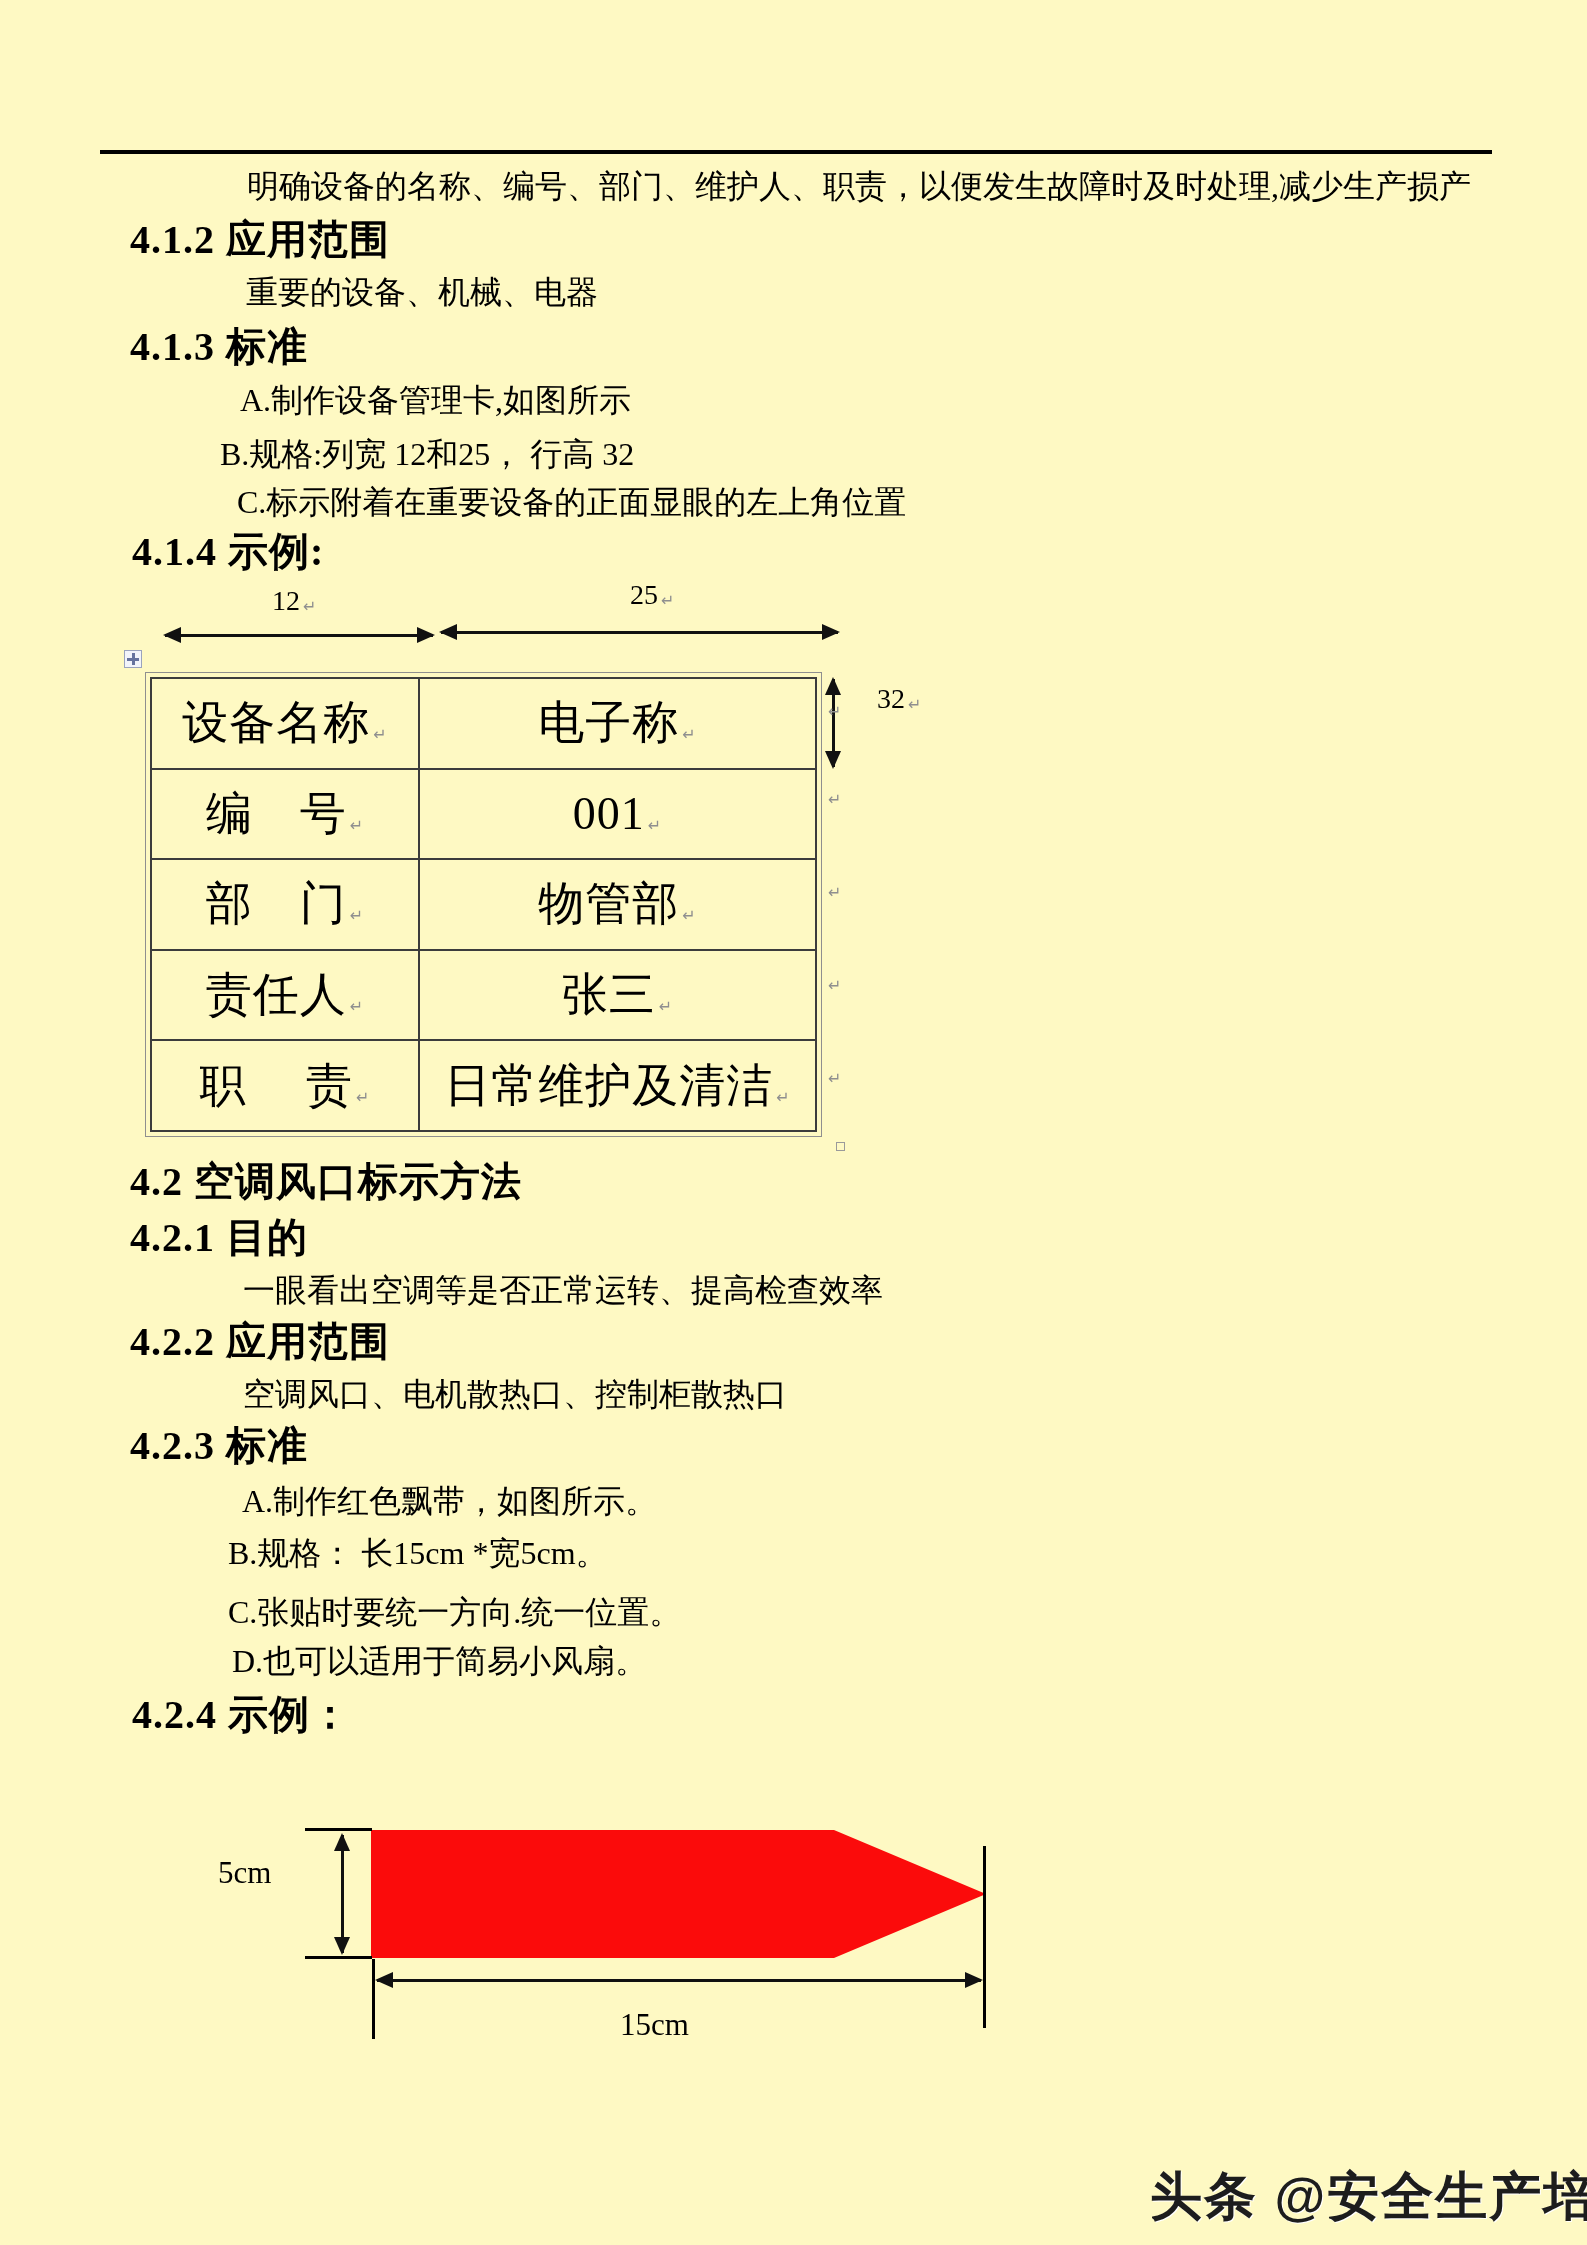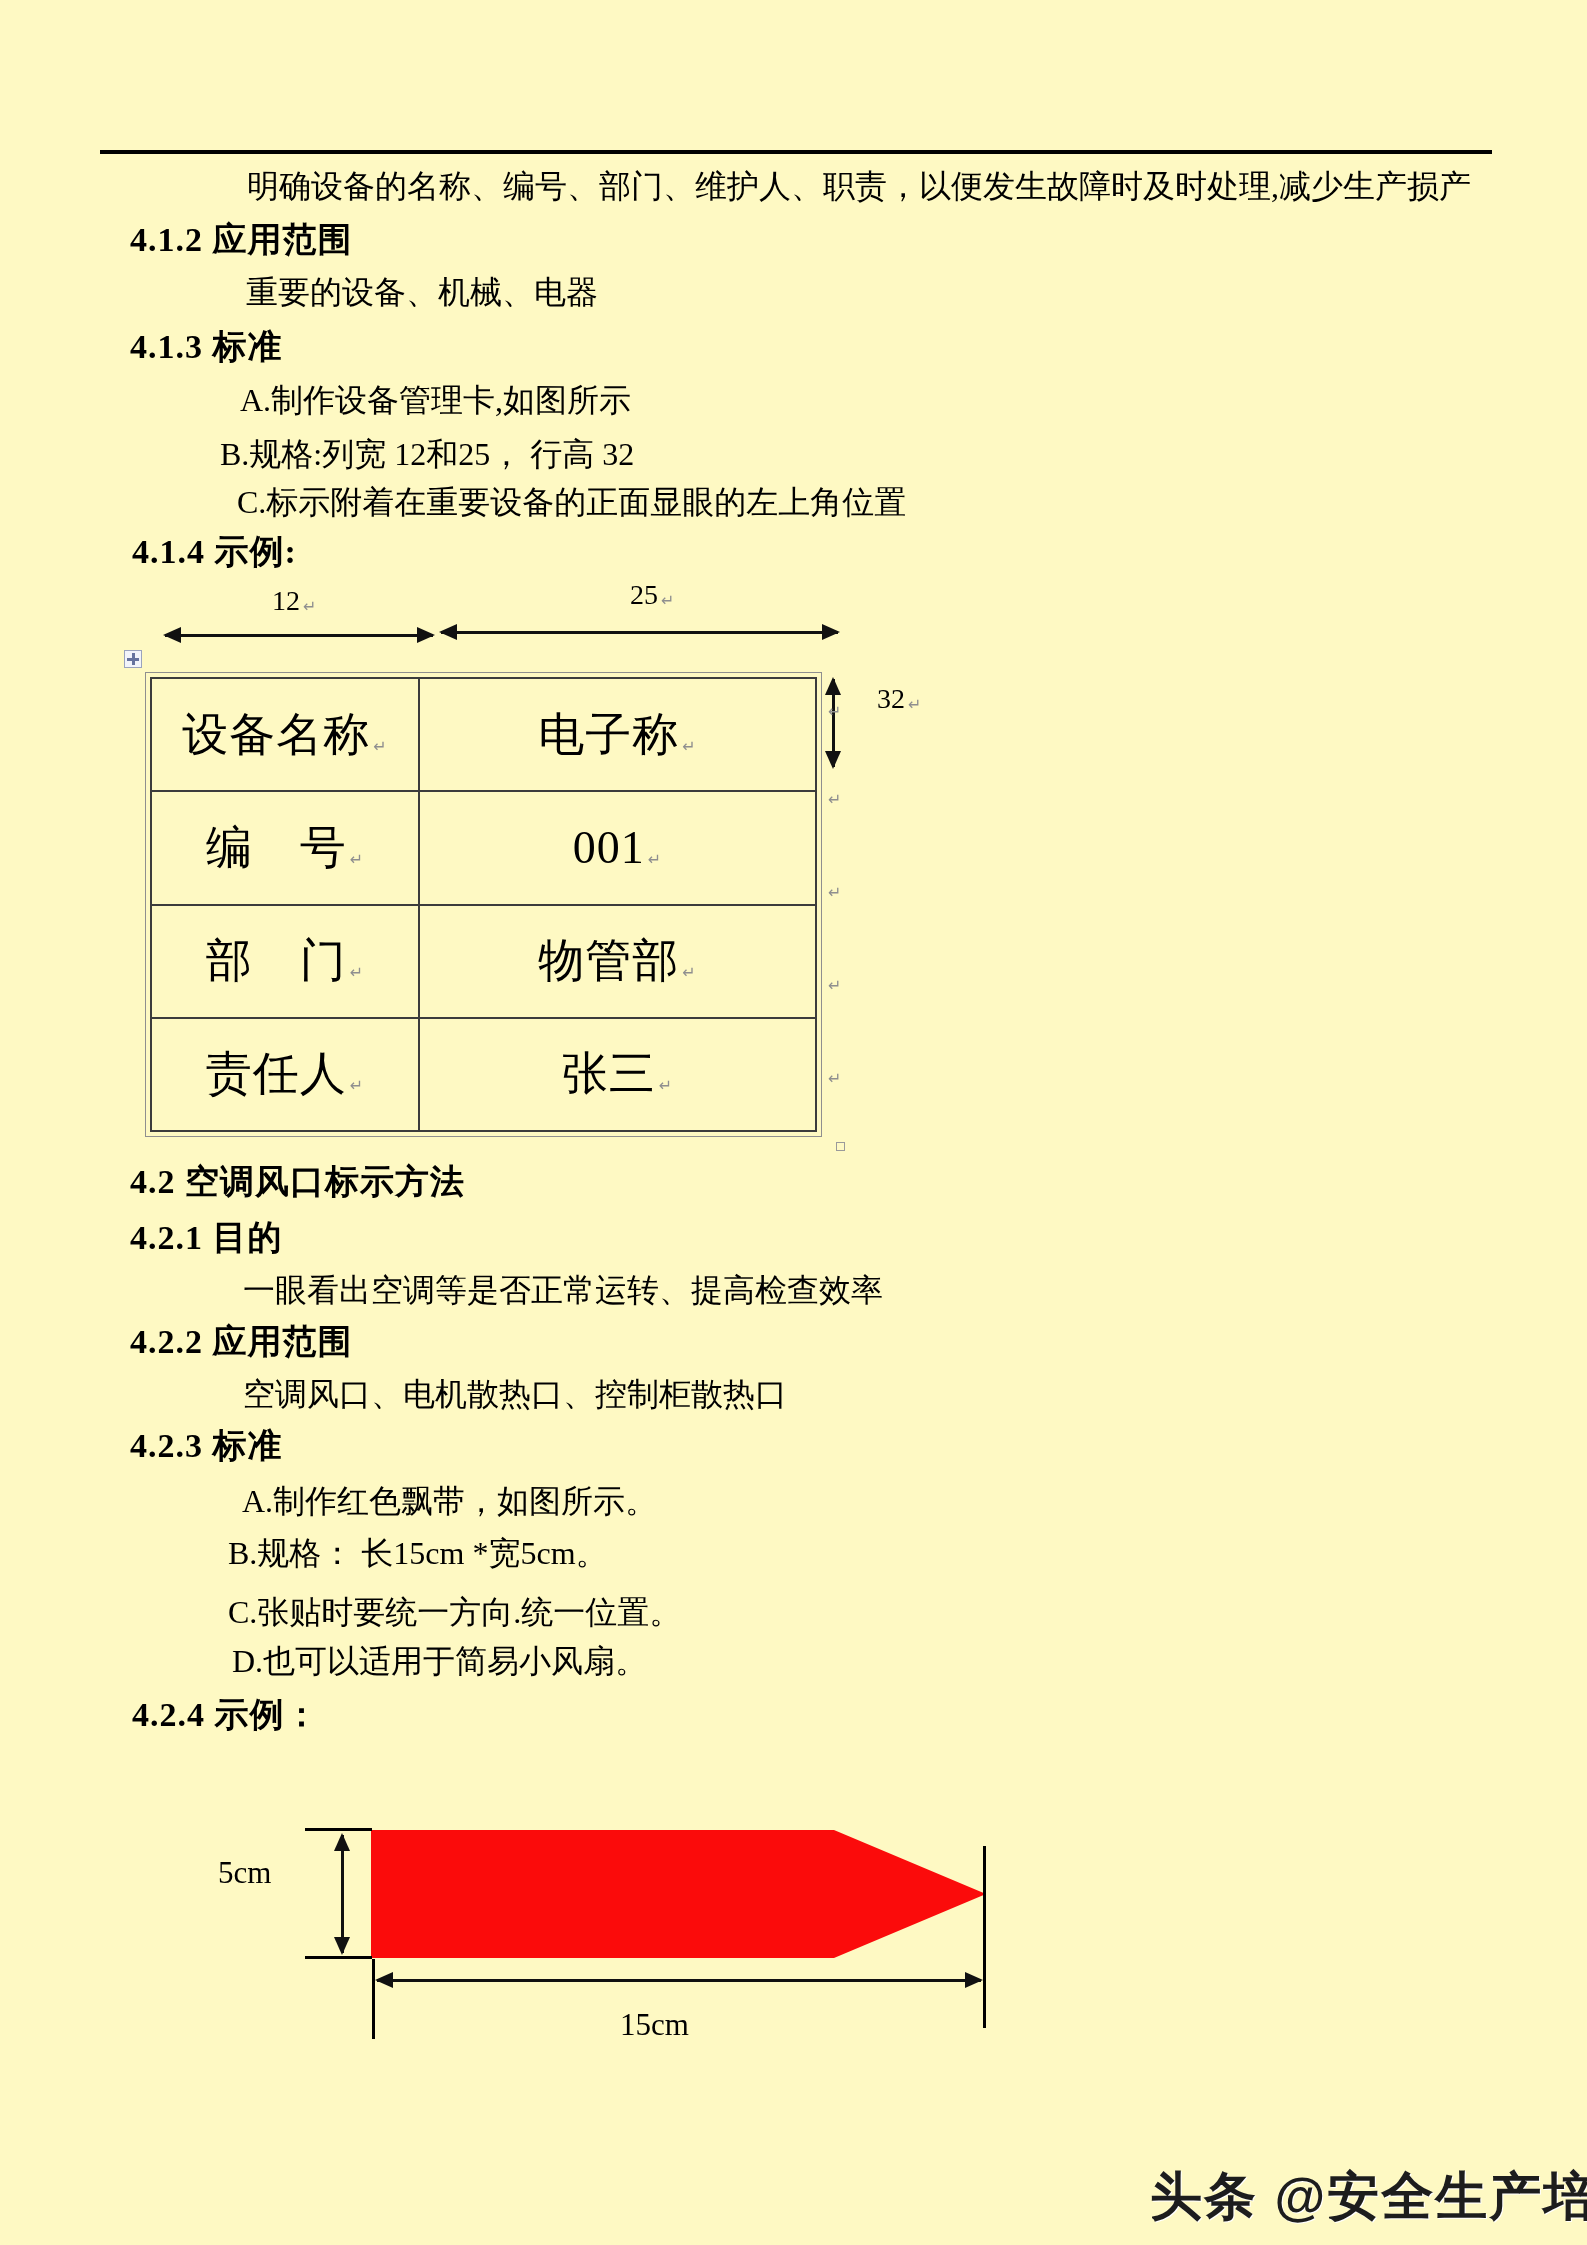--- a/index.html
+++ b/index.html
@@ -6,21 +6,21 @@
   .page{
     position:relative;
     width:1587px;height:2245px;
     background:#fef9c3;
     font-family:"Liberation Serif","DejaVu Serif",serif;
     color:#000;
     overflow:hidden;
   }
   .abs{position:absolute;white-space:nowrap;}
   .body-line{font-size:32px;line-height:40px;}
-  .heading{font-size:34px;font-weight:700;line-height:42px;letter-spacing:1px;}
+  .heading{font-size:40px;font-weight:700;line-height:42px;letter-spacing:1px;}
   .dimlabel{font-size:28px;line-height:30px;}
   .smlabel{font-size:31px;line-height:34px;}
   .rule{position:absolute;background:#000;}
   .pilcrow{
     font-family:"DejaVu Sans",sans-serif;
     font-size:16px;color:#8f8f8f;
     display:inline-block;transform:translateY(2px);
     margin-left:3px;
   }
   
@@ -106,20 +106,24 @@
         <td><span>001</span><span class="pilcrow">↵</span></td>
       </tr>
       <tr>
         <td class="lbl"><span>部　门</span><span class="pilcrow">↵</span></td>
         <td><span>物管部</span><span class="pilcrow">↵</span></td>
       </tr>
       <tr>
         <td class="lbl"><span>责任人</span><span class="pilcrow">↵</span></td>
         <td><span>张三</span><span class="pilcrow">↵</span></td>
       </tr>
+      <tr>
+        <td class="lbl"><span>职　 责</span><span class="pilcrow">↵</span></td>
+        <td><span>日常维护及清洁</span><span class="pilcrow">↵</span></td>
+      </tr>
     </tbody>
       </table>
   </div>
 
   <div class="dim-v" style="left:832px;top:679px;height:88px;">
     <span class="ah up"></span>
     <span class="ah down"></span>
   </div>
   <div class="abs dimlabel" style="left:877px;top:684px;"><span>32</span><span class="pilcrow">↵</span></div>
 

